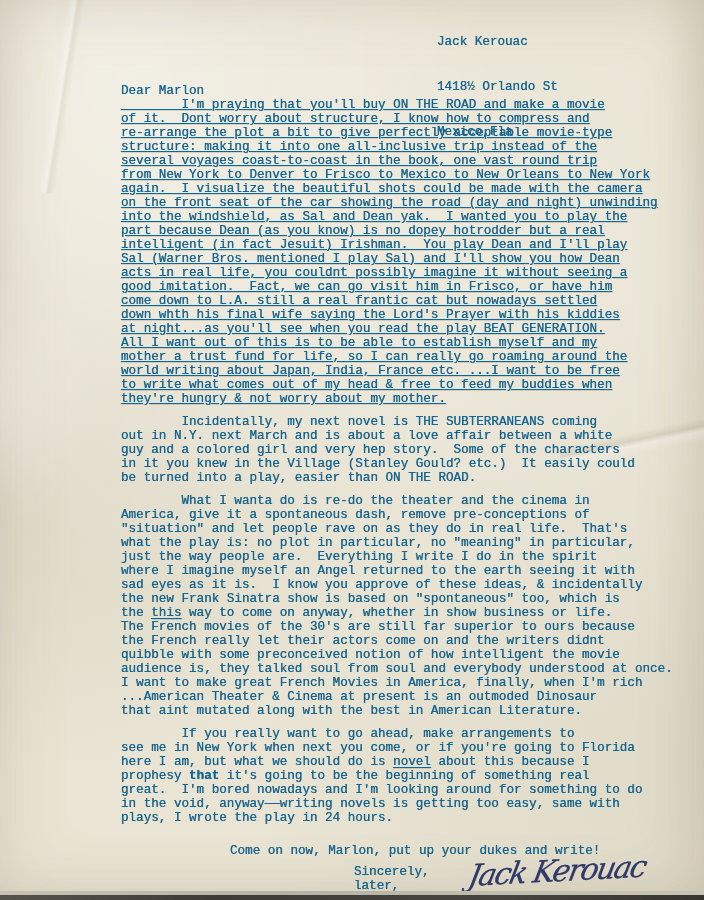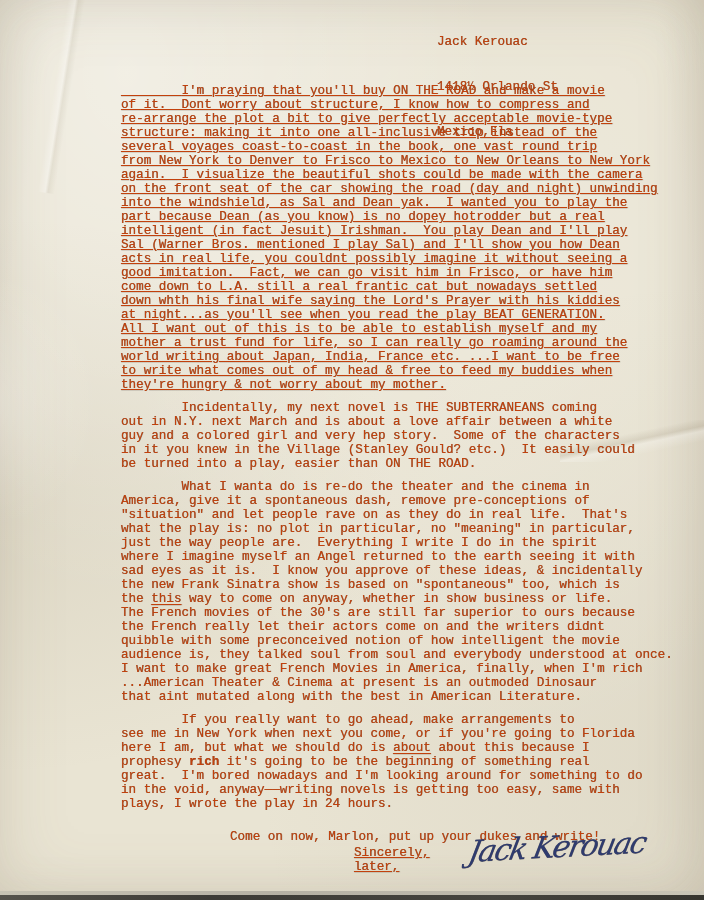--- a/index.html
+++ b/index.html
@@ -44,39 +44,39 @@
   .scan-edge-light {
     position: absolute; left: 0; right: 0; bottom: 5px; height: 4px;
     background: linear-gradient(to right, #c7c3b4, #b5b1a4 40%, #c9c5b6);
   }
   .scan-edge-dark {
     position: absolute; left: 0; right: 0; bottom: 0; height: 5px;
     background: linear-gradient(to right, #55534c, #3c3b36 30%, #45443e 70%, #36352f);
   }
 
   .typewriter {
-    color: #c2410c;
+    color: #0369a1;
     text-shadow: 0.3px 0.3px 0.5px rgba(78,70,58,0.55), -0.2px 0 0.4px rgba(78,70,58,0.35);
   }
   .sender {
     position: absolute; left: 437px; top: 5px;
     font-size: 12.6px; line-height: 15px;
     white-space: pre;
   }
   .letter-body {
     position: absolute; left: 121px; top: 84px; width: 578px;
     font-size: 12.6px; line-height: 14px;
   }
   .salutation { white-space: pre; }
   .para { margin: 9px 0 0 0; white-space: pre-wrap; }
   .para u { text-underline-offset: 2px; }
   .closing-line { margin-top: 19px; padding-left: 109px; white-space: pre; }
   .signoff-row {
     margin-top: 12px; padding-left: 233px;
-    display: flex; align-items: flex-end; height: 18px; text-decoration: underline;
+    display: flex; align-items: center; height: 18px;
   }
   .signature-wrap {
     display: inline-block; margin-left: 8px; margin-top: -14px;
     transform: rotate(-3deg);
   }
 </style>
 </head>
 <body>
 
 <div class="paper"></div>
@@ -84,20 +84,21 @@
 <div class="crease crease-right"></div>
 <div class="crease crease-midleft"></div>
 
 <div class="sender typewriter">
   <div>Jack Kerouac</div>
   <div>1418½ Orlando St</div>
   <div>Mexico,Fla</div>
 </div>
 
 <div class="letter-body typewriter">
+  <div class="salutation">Dear Marlon</div>
   <div class="para" style="margin-top:0;text-decoration:underline;">        I'm praying that you'll buy ON THE ROAD and make a movie
 of it.  Dont worry about structure, I know how to compress and
 re-arrange the plot a bit to give perfectly acceptable movie-type
 structure: making it into one all-inclusive trip instead of the
 several voyages coast-to-coast in the book, one vast round trip
 from New York to Denver to Frisco to Mexico to New Orleans to New York
 again.  I visualize the beautiful shots could be made with the camera
 on the front seat of the car showing the road (day and night) unwinding
 into the windshield, as Sal and Dean yak.  I wanted you to play the
 part because Dean (as you know) is no dopey hotrodder but a real
@@ -129,22 +130,22 @@
 the <u>this</u> way to come on anyway, whether in show business or life.
 The French movies of the 30's are still far superior to ours because
 the French really let their actors come on and the writers didnt
 quibble with some preconceived notion of how intelligent the movie
 audience is, they talked soul from soul and everybody understood at once.
 I want to make great French Movies in America, finally, when I'm rich
 ...American Theater &amp; Cinema at present is an outmoded Dinosaur
 that aint mutated along with the best in American Literature.</div>
   <div class="para">        If you really want to go ahead, make arrangements to
 see me in New York when next you come, or if you're going to Florida
-here I am, but what we should do is <u>about</u> about this because I
-prophesy <b>rich</b> it's going to be the beginning of something real
+here I am, but what we should do is <u>novel</u> about this because I
+prophesy <b>that</b> it's going to be the beginning of something real
 great.  I'm bored nowadays and I'm looking around for something to do
 in the void, anyway——writing novels is getting too easy, same with
 plays, I wrote the play in 24 hours.</div>
   <div class="closing-line">Come on now, Marlon, put up your dukes and write!</div>
   <div class="signoff-row">
     <span>Sincerely, later,</span>
     <span class="signature-wrap">
       <svg width="238" height="48" viewBox="0 0 238 48">
         <text x="14" y="34" font-family="DejaVu Serif, serif" font-style="italic" font-size="30" letter-spacing="-2" fill="#2f3b6e" transform="skewX(-14)">Jack Kerouac</text>
       </svg>

